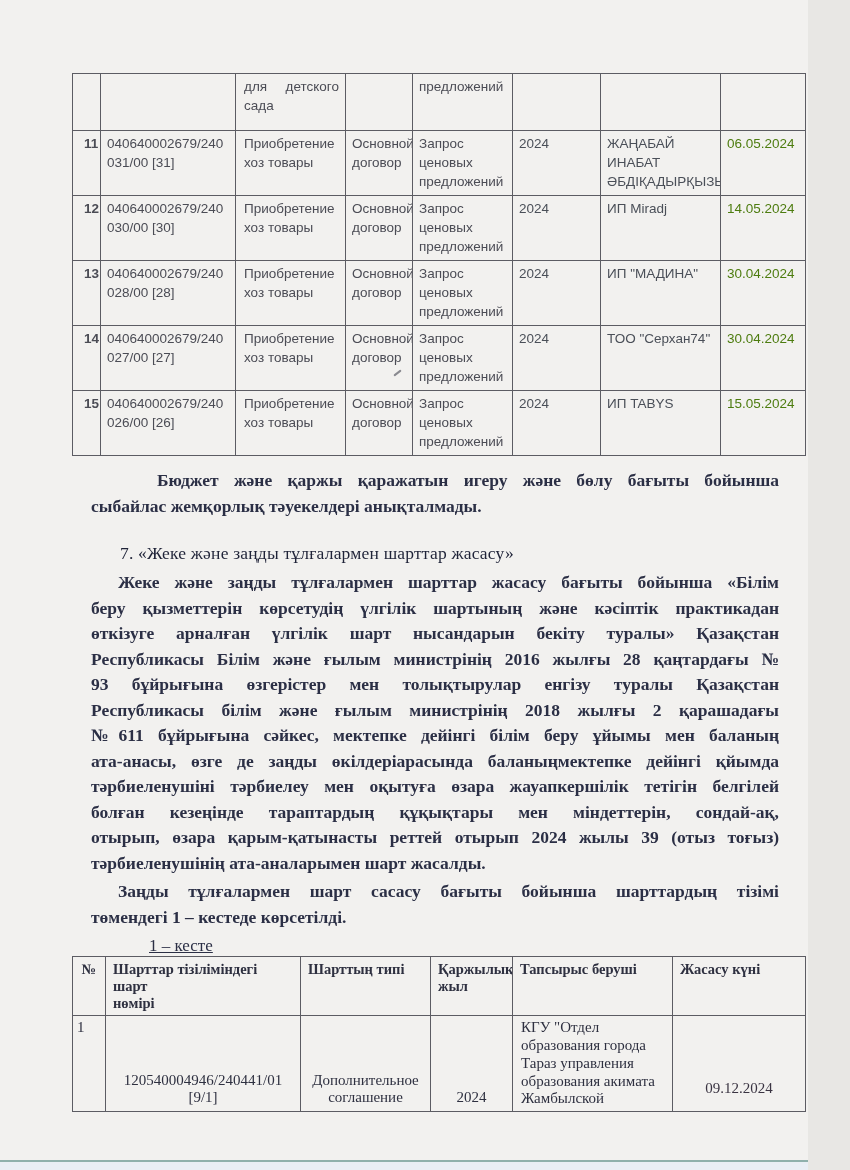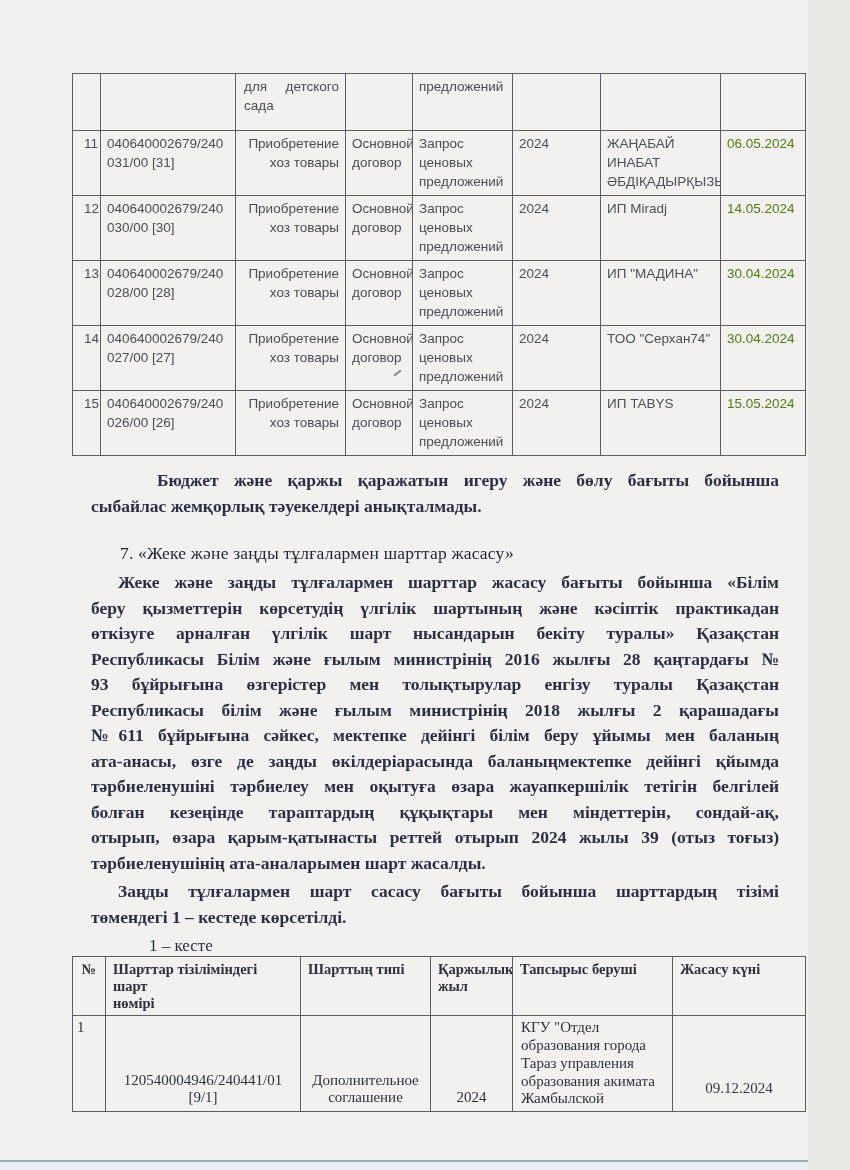--- a/index.html
+++ b/index.html
@@ -21,22 +21,22 @@
     overflow:hidden;
   }
   
   .t1{
     position:absolute;left:72px;top:73px;width:733px;
     font-family:"Liberation Sans", sans-serif;
     font-size:13.5px;line-height:1.42;color:#4b4c55;
   }
   .t1 tr{height:65px;}
   .t1 tr:first-child{height:57px;}
-  .t1 .t1c0{padding-left:11px;padding-right:1px;}
-  .t1 .t1c2{padding-left:8px;text-align:right;}
+  .t1 .t1c0{padding-left:11px;padding-right:1px;font-weight:bold;}
+  .t1 .t1c2{padding-left:8px;}
   .t1 tr:first-child .t1c2{text-align:justify;text-align-last:justify;}
   .t1 .t1c7{color:#4d7c0f;}
   .t1 .t1c5, .t1 .t1c6{color:#4a4f58;}
   
   .t2{
     position:absolute;left:72px;top:956px;width:733px;
     font-size:15px;line-height:1.16;color:#2e3040;
   }
   .t2 thead tr{height:38px;}
   .t2 thead th{
@@ -60,21 +60,21 @@
   .tb .ln.j{text-align-last:justify;}
   .tb .ln.first{text-indent:66px;}
   .tb .ln.first-sm{text-indent:27px;}
   .heading{
     position:absolute;left:120px;top:543px;
     font-size:17.5px;font-weight:normal;color:#1f2338;
     letter-spacing:.2px;
   }
   .caption{
     position:absolute;left:149px;top:936px;
-    font-size:17px;color:#2b2f45;
+    font-size:17px;color:#2b2f45;text-decoration:underline;
   }
   
   .p-budget{top:468px;}
   .p-sec7{top:570px;}
   .p-list{top:879px;}
   
   .bottom-band{
     position:absolute;left:0;bottom:0;width:850px;height:8px;
     background:#e9eef5;border-top:2px solid #8fb0ac;
   }

